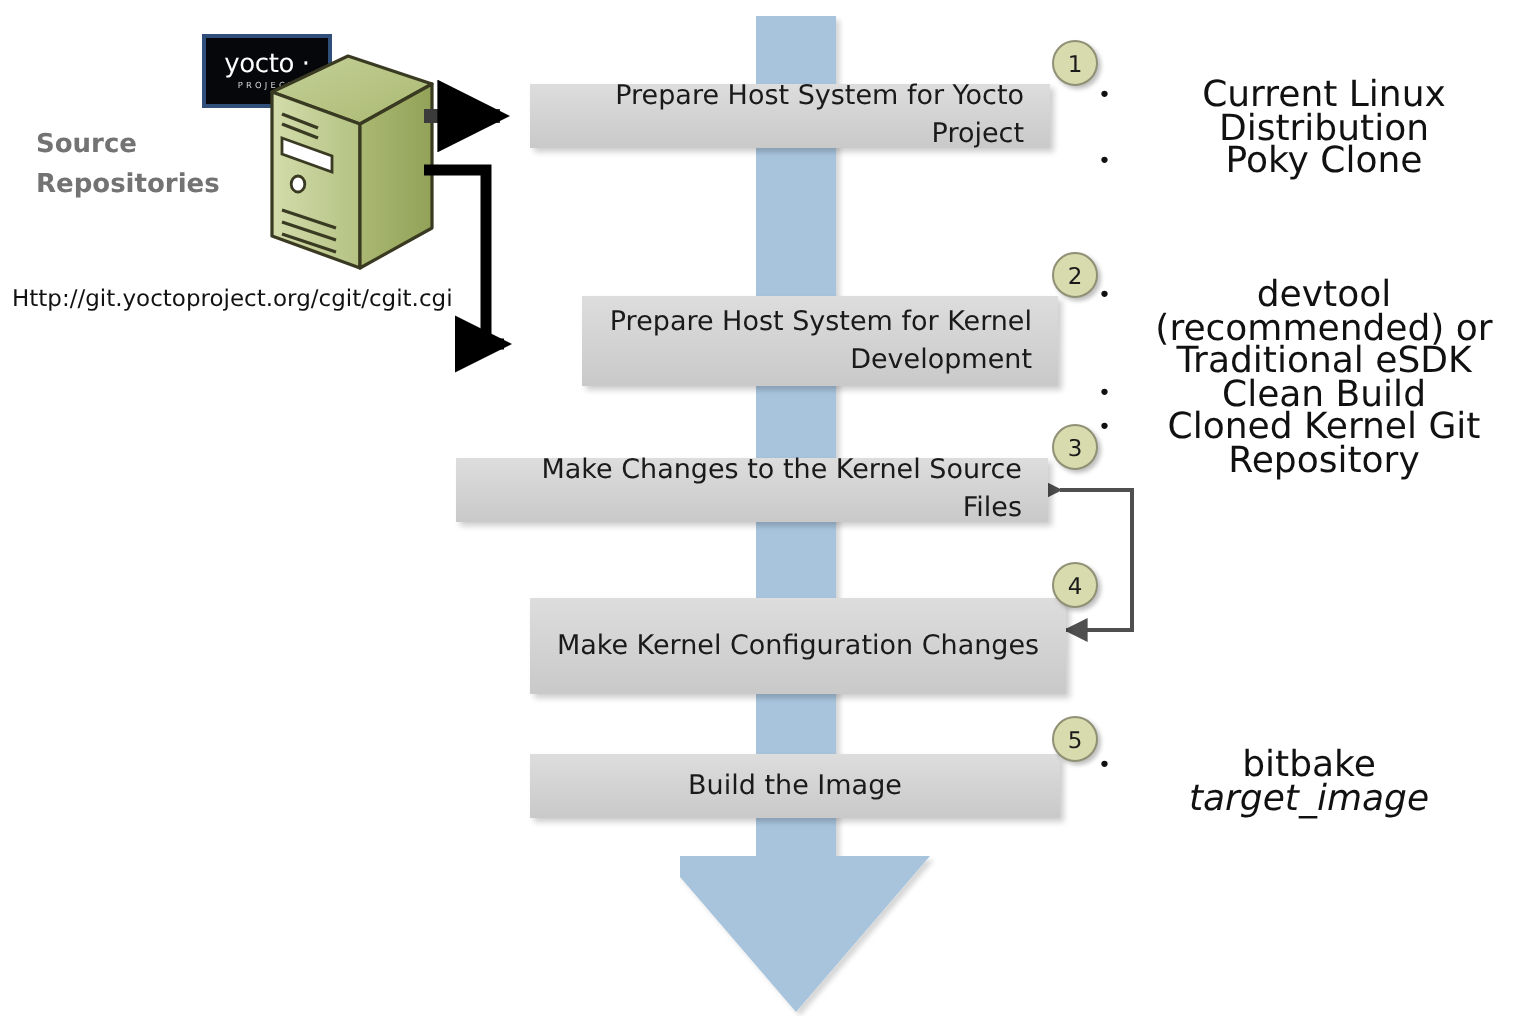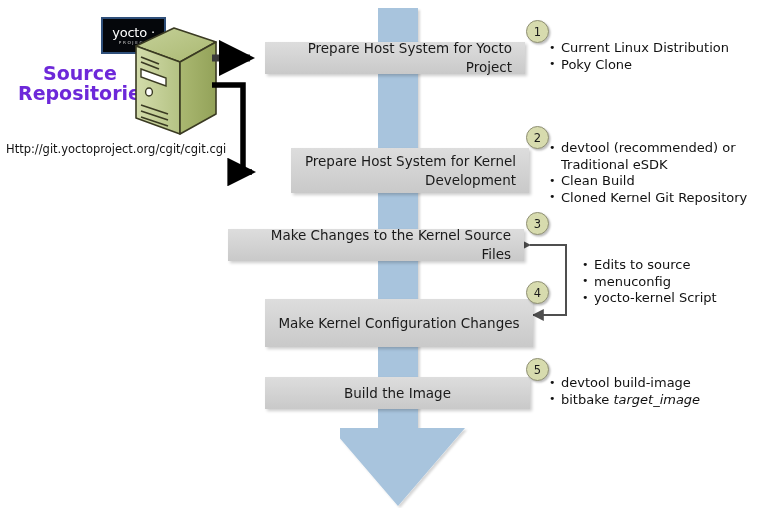--- a/index.html
+++ b/index.html
@@ -56,25 +56,24 @@
     font-size: 4.2px;
     letter-spacing: 1.6px;
     margin-top: 2px;
   }
 
   .src-label {
     position: absolute;
     left: 18px;
     top: 63px;
     width: 124px;
-    text-align: center;
-    font-size: 19px;
+    font-size: 13px;
     font-weight: bold;
     line-height: 20px;
-    color: #6d28d9;
+    color: #737373;
   }
   .src-url {
     position: absolute;
     left: 6px;
     top: 142px;
     font-size: 11.5px;
     color: #111111;
     white-space: nowrap;
   }
   .server-icon {
@@ -124,23 +123,24 @@
     align-items: center;
     justify-content: center;
     font-size: 11.5px;
     color: #1a1a1a;
     box-sizing: border-box;
   }
 
   
   .bullets {
     position: absolute;
-    font-size: 13px;
+    font-size: 18px;
     line-height: 16.5px;
     color: #111111;
+    text-align: center;
   }
   .bullets ul {
     margin: 0;
     padding: 0;
     list-style: none;
   }
   .bullets li {
     position: relative;
     padding-left: 13px;
     margin: 0;
@@ -258,28 +258,20 @@
 
   <div class="bullets" style="left:548px; top:140px; width:215px;">
     <ul>
       <li>devtool (recommended) or
 Traditional eSDK</li>
       <li>Clean Build</li>
       <li>Cloned Kernel Git Repository</li>
     </ul>
   </div>
 
-  <div class="bullets" style="left:581px; top:257px; width:180px;">
-    <ul>
-      <li>Edits to source</li>
-      <li>menuconfig</li>
-      <li>yocto-kernel Script</li>
-    </ul>
-  </div>
 
   <div class="bullets" style="left:548px; top:375px; width:200px;">
     <ul>
-      <li><span>devtool build-image</span></li>
       <li><span>bitbake </span><i>target_image</i></li>
     </ul>
   </div>
 
 </div>
 
 </body></html>

